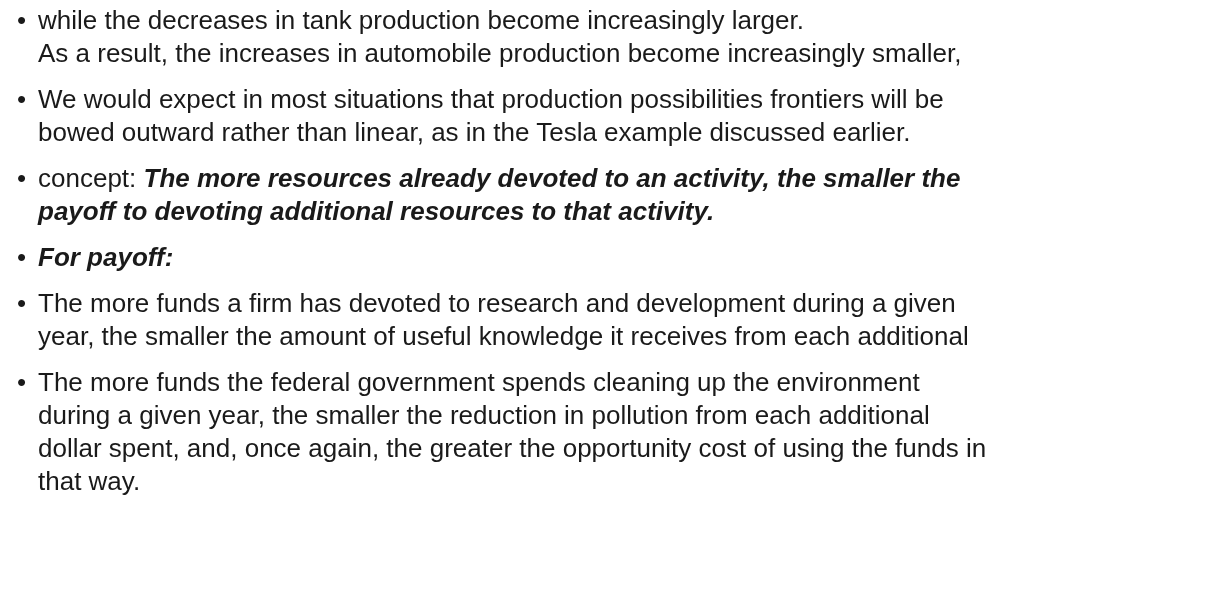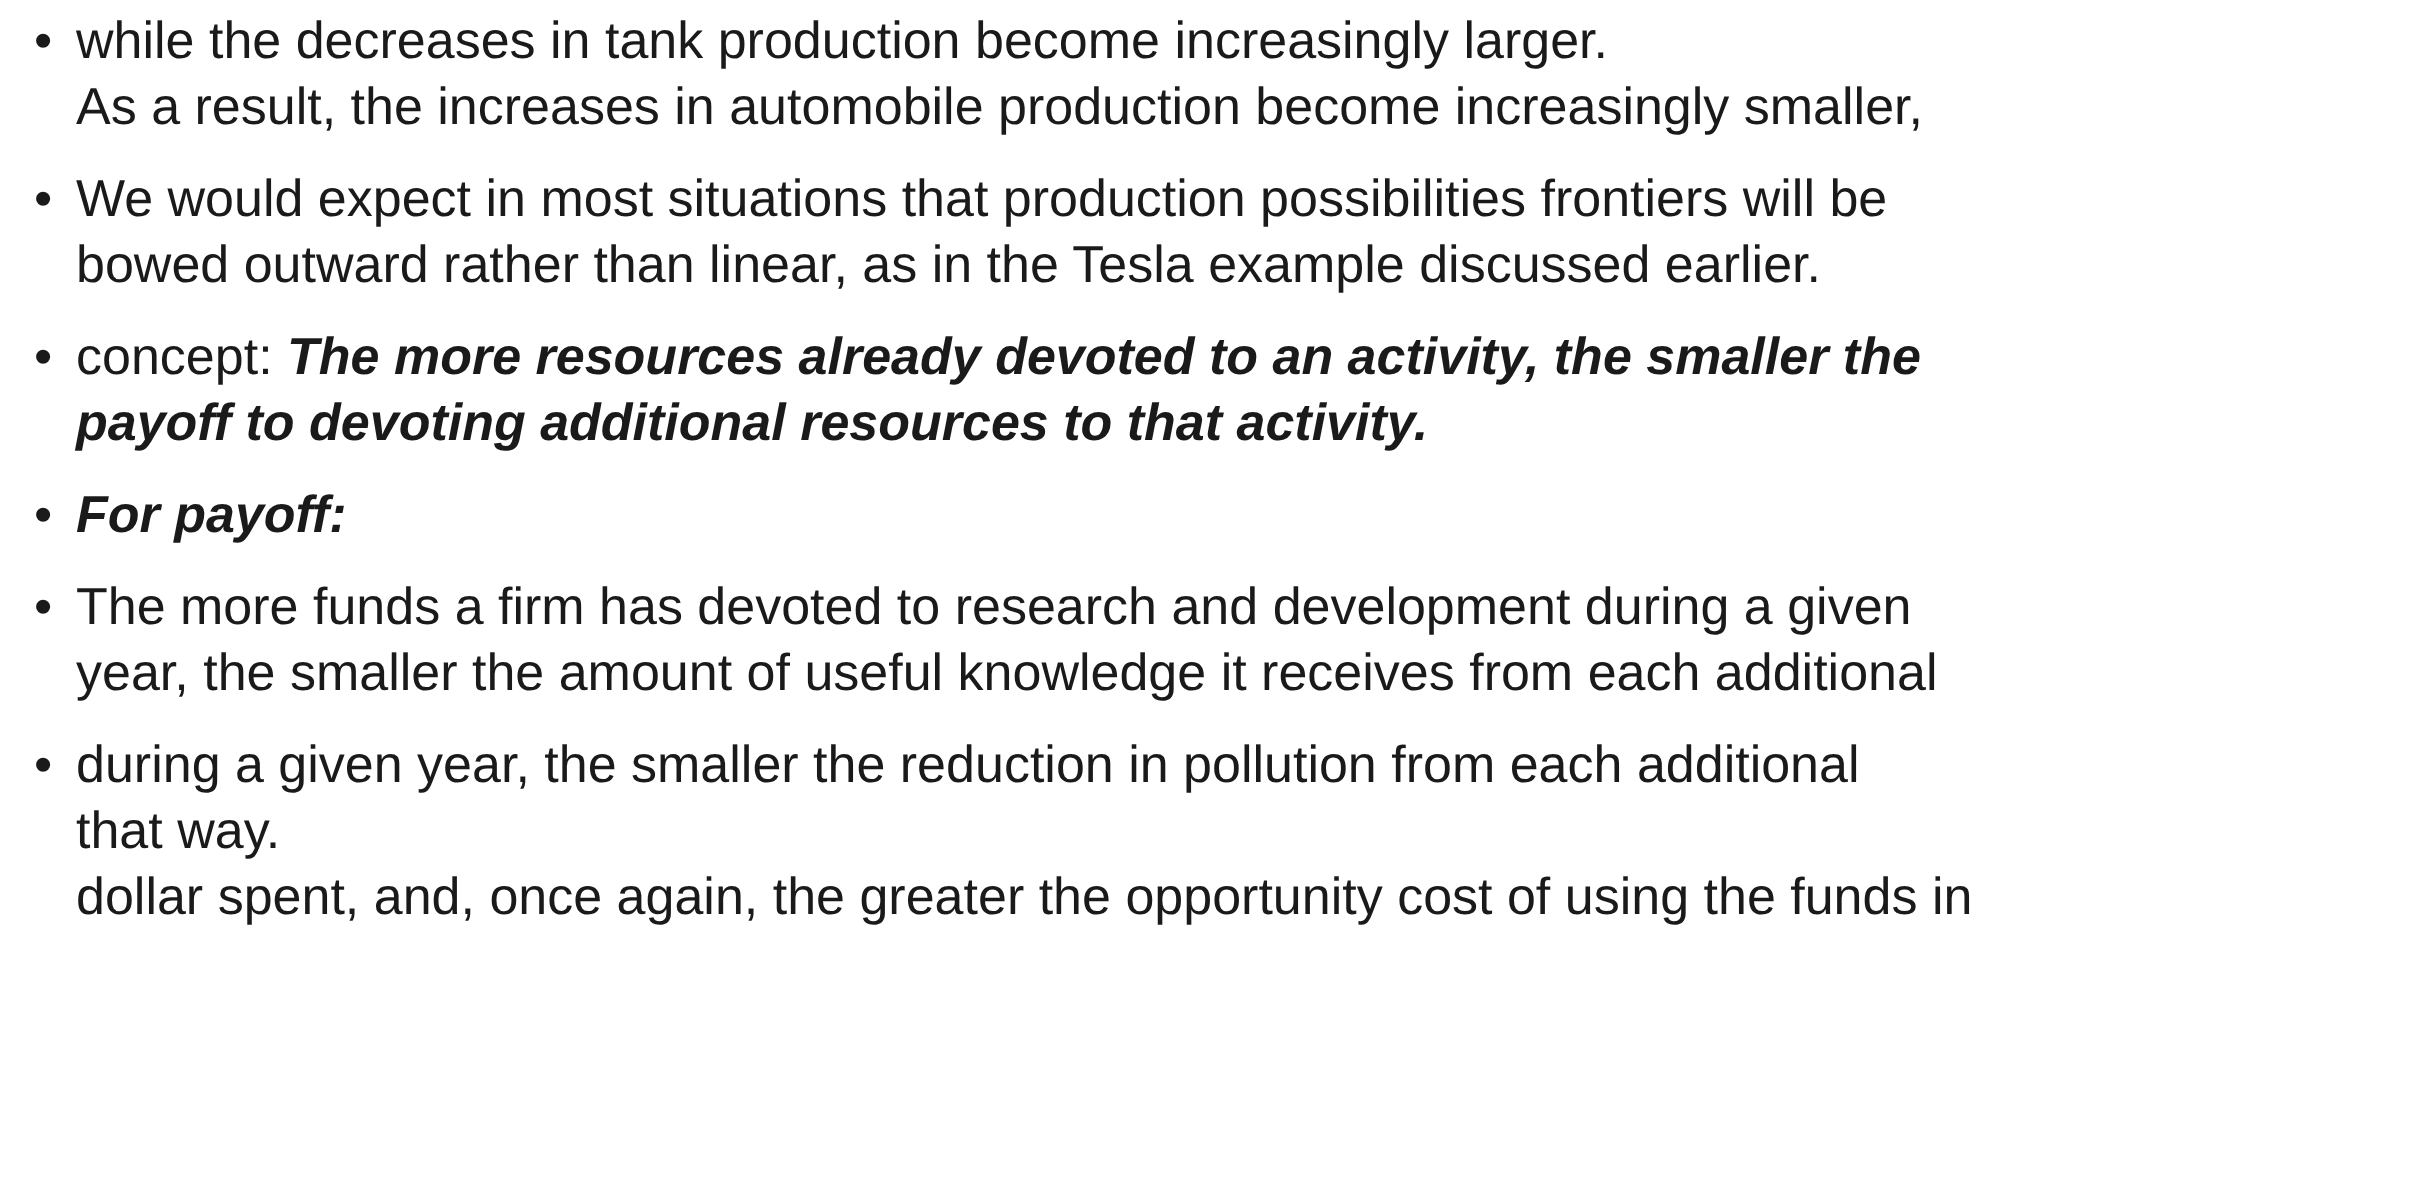--- a/index.html
+++ b/index.html
@@ -87,19 +87,20 @@
     <span class="marker">•</span>
     <div class="text-block">
       <div class="line"><span class="seg-normal">The more funds a firm has devoted to research and development during a given</span></div>
       <div class="line"><span class="seg-normal">year, the smaller the amount of useful knowledge it receives from each additional</span></div>
     </div>
   </div>
 
   <div class="bullet">
     <span class="marker">•</span>
     <div class="text-block">
+      <div class="line"><span class="seg-normal">The more funds the federal government spends cleaning up the environment</span></div>
       <div class="line"><span class="seg-normal">during a given year, the smaller the reduction in pollution from each additional</span></div>
+      <div class="line"><span class="seg-normal">dollar spent, and, once again, the greater the opportunity cost of using the funds in</span></div>
       <div class="line"><span class="seg-normal">that way.</span></div>
-      <div class="line"><span class="seg-normal">dollar spent, and, once again, the greater the opportunity cost of using the funds in</span></div>
     </div>
   </div>
 
 </div>
 
 </body></html>

